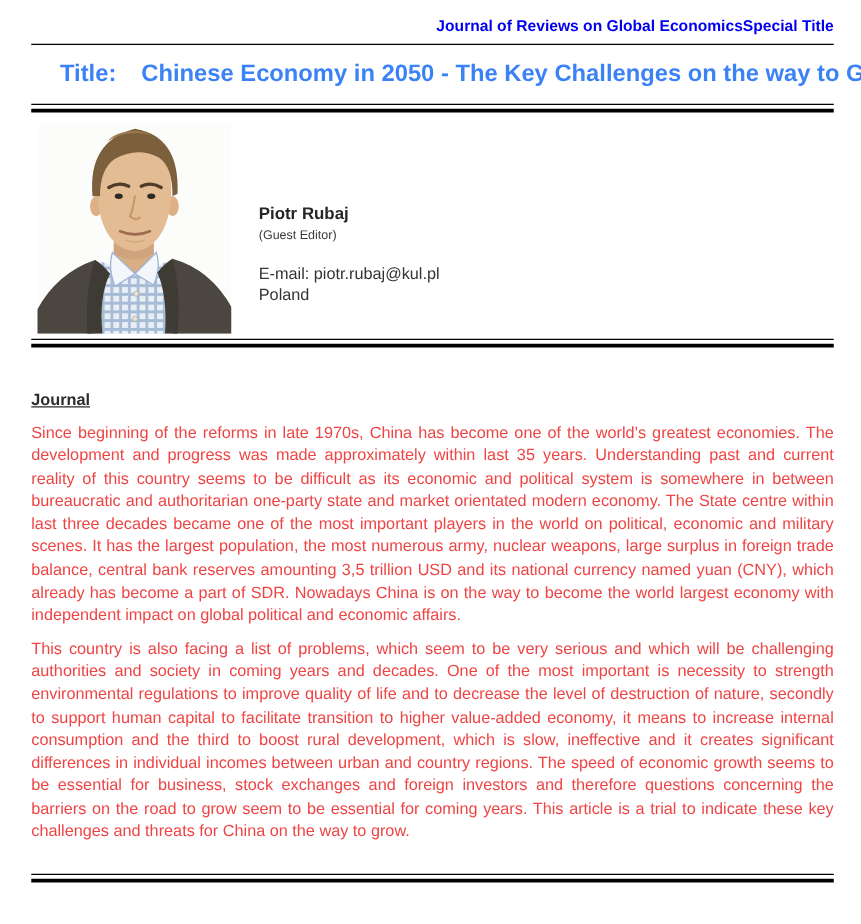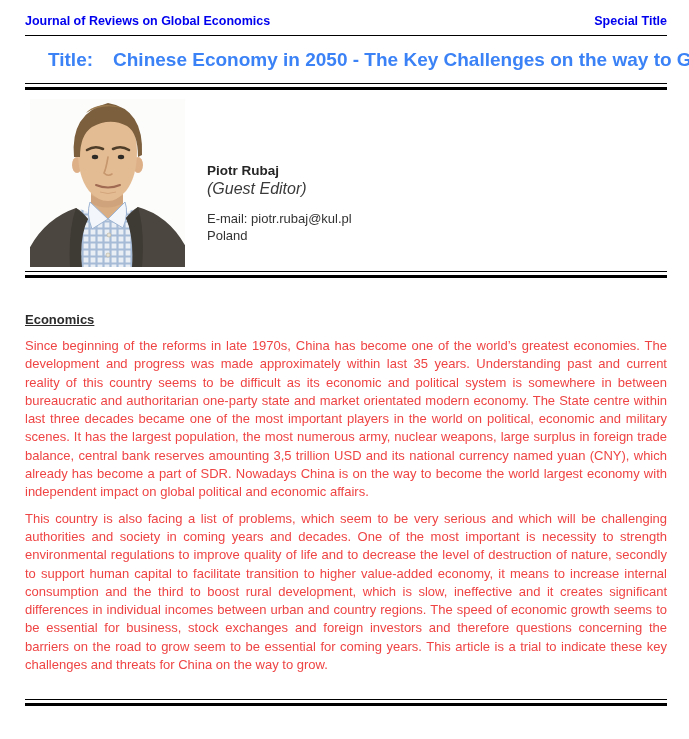--- a/index.html
+++ b/index.html
@@ -7,41 +7,41 @@
     position:relative;
     width:689px; height:739px;
     background:#ffffff;
     box-sizing:border-box;
     padding:13px 22px 0 25px;
     font-family:"Liberation Sans","DejaVu Sans",sans-serif;
     color:#000;
     overflow:hidden;
   }
   .header-row {
-    display:flex; justify-content:space-between; align-items:flex-start;
+    display:flex; justify-content:flex-end; align-items:flex-start;
     font-size:12.5px; font-weight:bold; color:#0000EE; line-height:16px;
   }
   .rule-thin { border:none; border-top:1.5px solid #000; margin:6px 0 0 0; }
   .title-row {
     margin-top:13px; font-size:19px; font-weight:bold; color:#3b82f6;
     line-height:21px; white-space:nowrap;margin-left:23px;
   }
   .title-label { margin-right:20px; }
   .rule-thinthick {
     margin-top:13px; height:3px;
     border-top:1px solid #000; border-bottom:3px solid #000;
   }
   .author-section { margin-top:9px; display:flex; height:168px;align-items:center; }
   .photo-frame { width:155px; height:168px; margin-left:5px; flex:0 0 auto; }
   .author-info {
     margin-left:22px; padding-top:40px;
     font-size:13px; line-height:17px; color:#333;
   }
   .author-name { font-weight:bold; font-size:13.5px; color:#262626; }
-  .author-role { font-style:italic; font-size:16px; color:#3a3a3a; margin-top:1px; }
+  .author-role { font-size:10px; color:#3a3a3a; margin-top:1px; }
   .author-affil { margin-top:13px; }
   .rule-after-author { margin-top:4px; }
   .proposal-heading {
     margin-top:33px; font-size:13px; font-weight:bold;
     text-decoration:underline; color:#2b2b2b; line-height:18px;
   }
   p.body-par {
     margin:8px 0 0 0; font-size:13px; line-height:18.3px;
     text-align:justify; color:#ef4444;
   }
@@ -121,21 +121,21 @@
       <div class="author-role">(Guest Editor)</div>
       <div class="author-affil">
         <div>E-mail: piotr.rubaj@kul.pl</div>
         <div>Poland</div>
       </div>
     </div>
   </div>
 
   <div class="rule-thinthick rule-after-author"></div>
 
-  <div class="proposal-heading">Economics</div>
+  <div class="proposal-heading">Journal</div>
 
   <p class="body-par">Since beginning of the reforms in late 1970s, China has become one of the world’s greatest economies. The development and progress was made approximately within last 35 years. Understanding past and current reality of this country seems to be difficult as its economic and political system is somewhere in between bureaucratic and authoritarian one-party state and market orientated modern economy. The State centre within last three decades became one of the most important players in the world on political, economic and military scenes. It has the largest population, the most numerous army, nuclear weapons, large surplus in foreign trade balance, central bank reserves amounting 3,5 trillion USD and its national currency named yuan (CNY), which already has become a part of SDR. Nowadays China is on the way to become the world largest economy with independent impact on global political and economic affairs.</p>
   <p class="body-par">This country is also facing a list of problems, which seem to be very serious and which will be challenging authorities and society in coming years and decades. One of the most important is necessity to strength environmental regulations to improve quality of life and to decrease the level of destruction of nature, secondly to support human capital to facilitate transition to higher value-added economy, it means to increase internal consumption and the third to boost rural development, which is slow, ineffective and it creates significant differences in individual incomes between urban and country regions. The speed of economic growth seems to be essential for business, stock exchanges and foreign investors and therefore questions concerning the barriers on the road to grow seem to be essential for coming years. This article is a trial to indicate these key challenges and threats for China on the way to grow.</p>
 
 
   <div class="footer-rule"></div>
 
 </div>
 
 </body></html>

